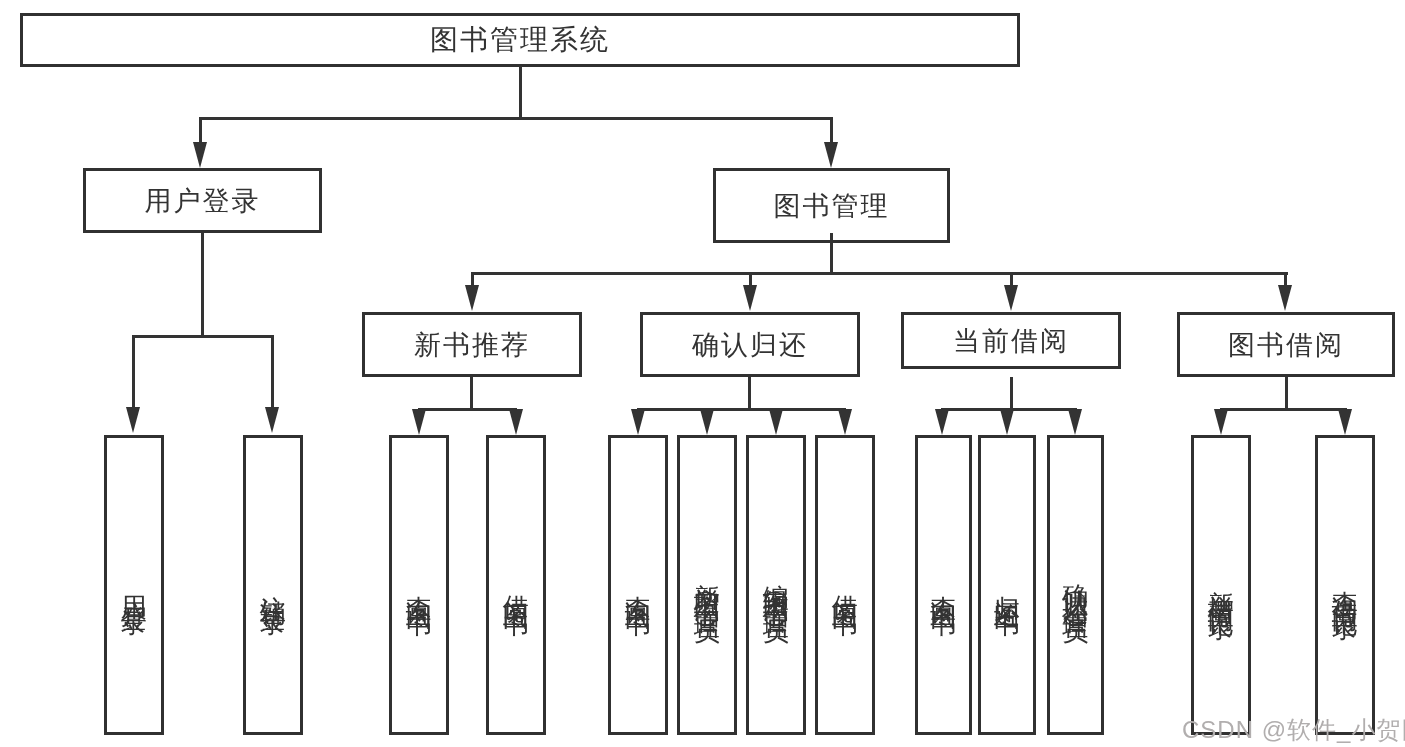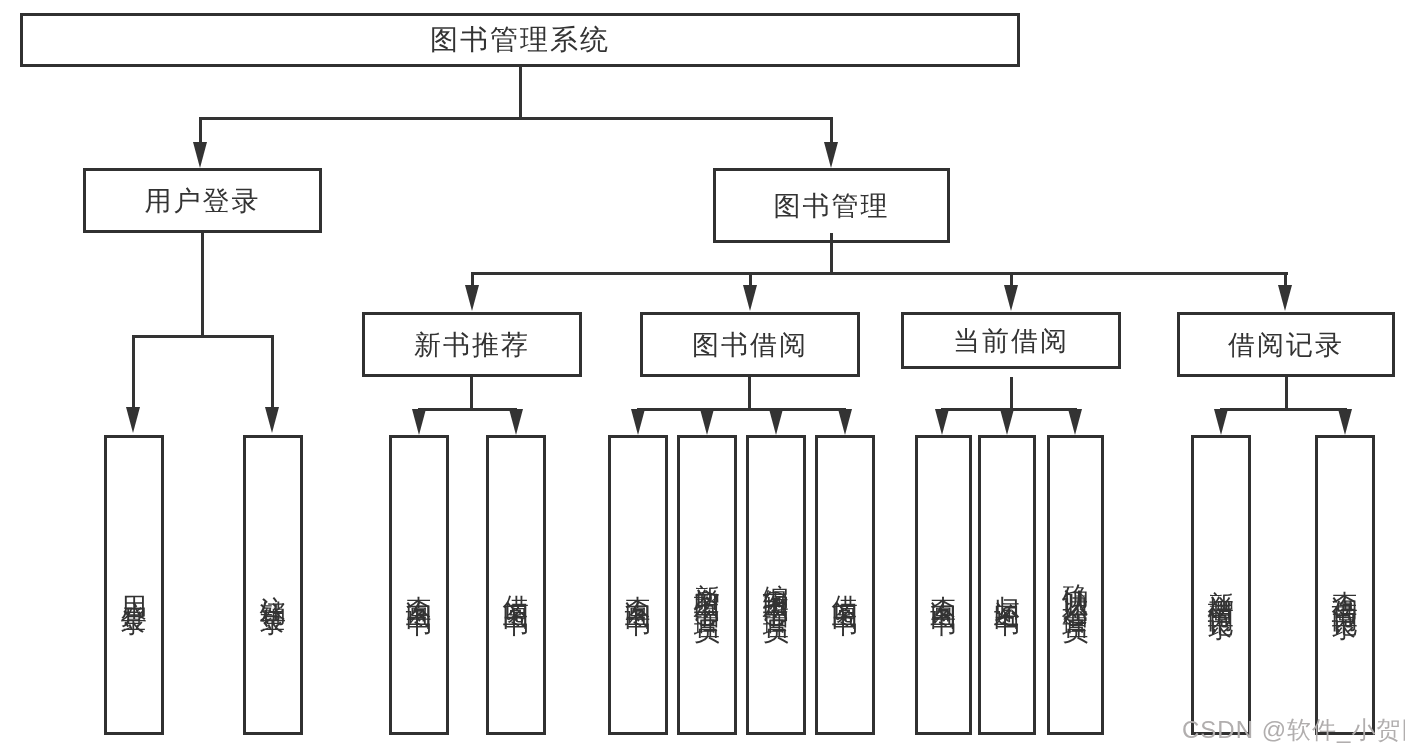--- a/index.html
+++ b/index.html
@@ -68,27 +68,27 @@
   <div class="ah" style="left:743px;top:285px;"></div>
   <div class="line" style="left:1010px;top:275px;width:3px;height:10px;"></div>
   <div class="ah" style="left:1004px;top:285px;"></div>
   <div class="line" style="left:1284px;top:275px;width:3px;height:10px;"></div>
   <div class="ah" style="left:1278px;top:285px;"></div>
 
   <div class="box" style="left:362px;top:312px;width:220px;height:65px;">
     <span class="hlabel">新书推荐</span>
   </div>
   <div class="box" style="left:640px;top:312px;width:220px;height:65px;">
-    <span class="hlabel">图书借阅</span>
+    <span class="hlabel">确认归还</span>
   </div>
   <div class="box" style="left:901px;top:312px;width:220px;height:57px;">
     <span class="hlabel">当前借阅</span>
   </div>
   <div class="box" style="left:1177px;top:312px;width:218px;height:65px;">
-    <span class="hlabel">借阅记录</span>
+    <span class="hlabel">图书借阅</span>
   </div>
 
   <div class="line" style="left:470px;top:377px;width:3px;height:33px;"></div>
   <div class="line" style="left:418px;top:408px;width:99px;height:3px;"></div>
   <div class="ah" style="left:412px;top:409px;"></div>
   <div class="ah" style="left:509px;top:409px;"></div>
 
   <div class="line" style="left:748px;top:377px;width:3px;height:33px;"></div>
   <div class="line" style="left:637px;top:408px;width:209px;height:3px;"></div>
   <div class="ah" style="left:631px;top:409px;"></div>

